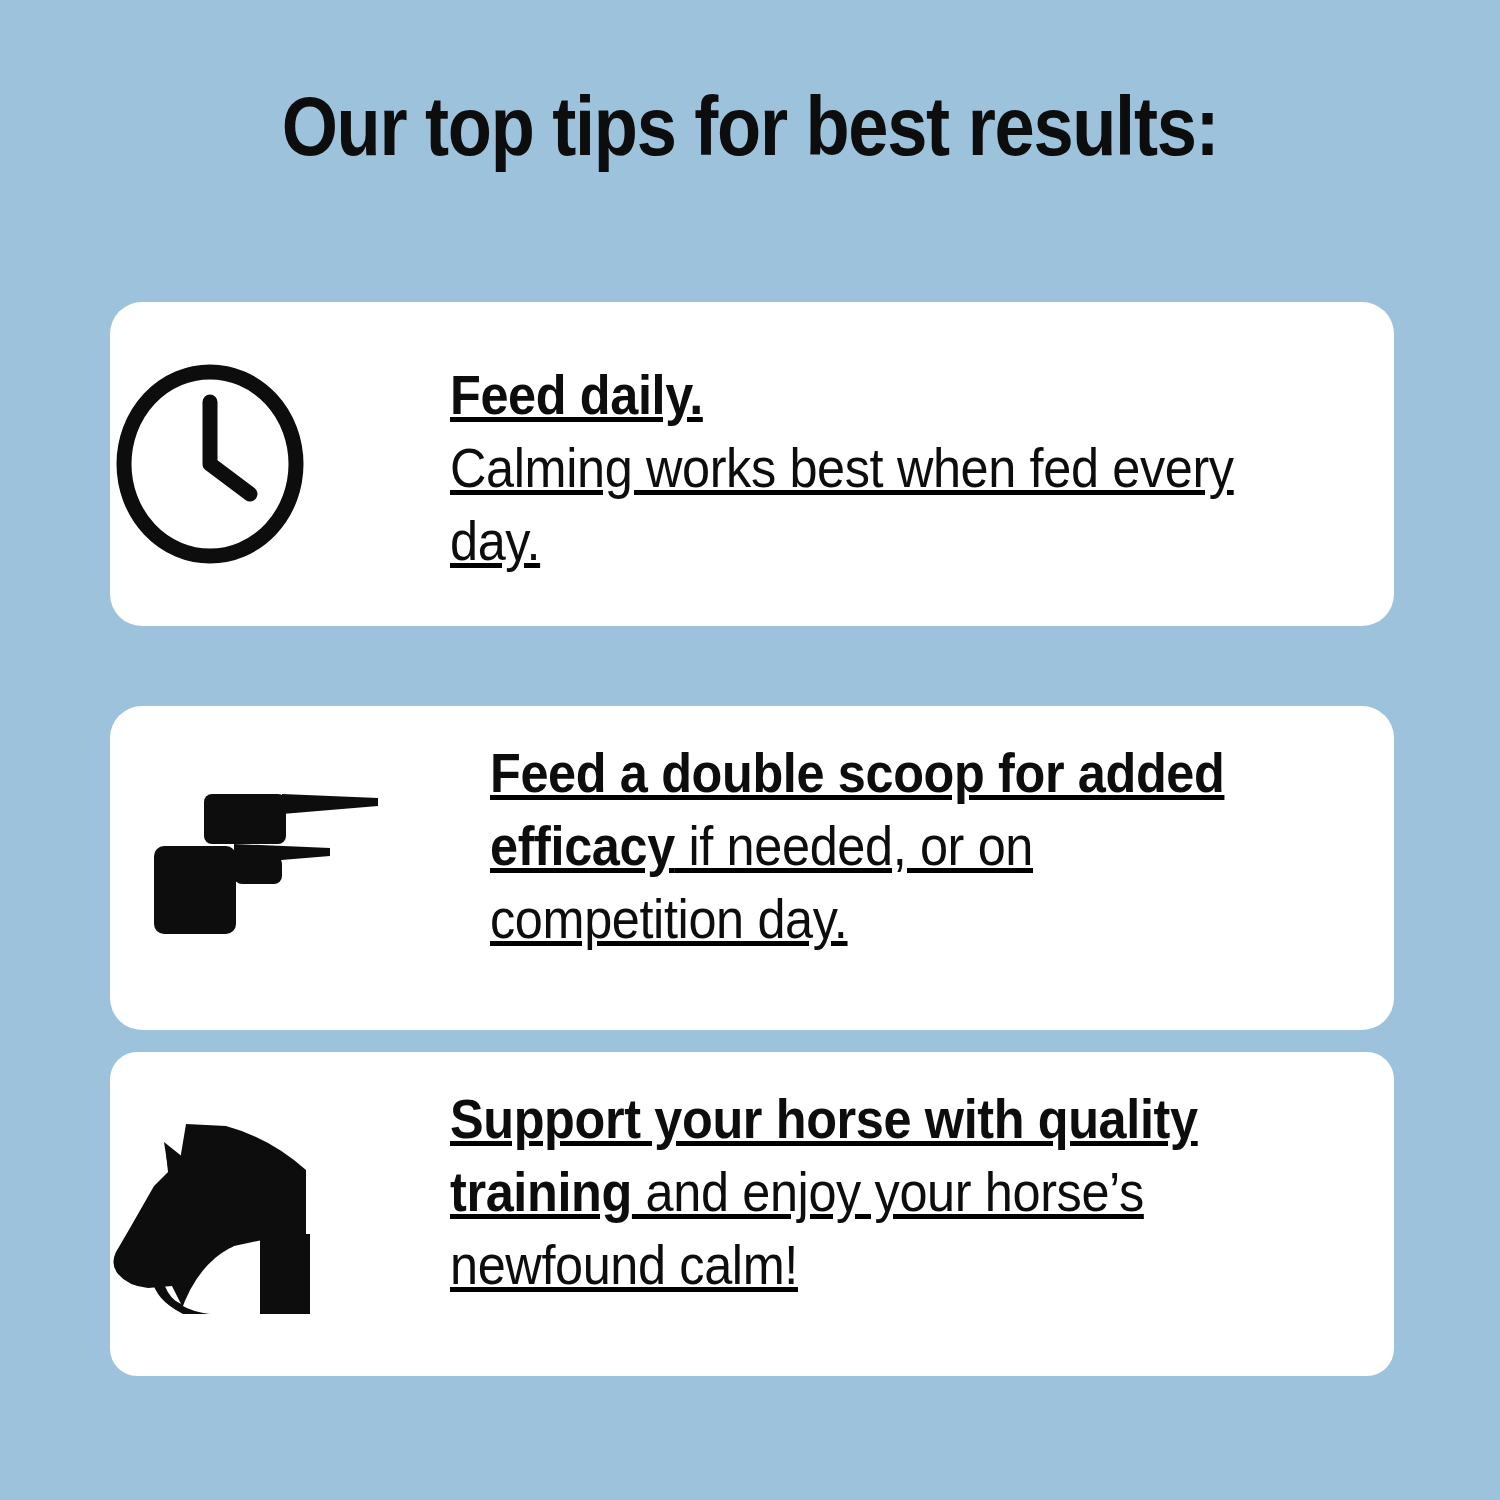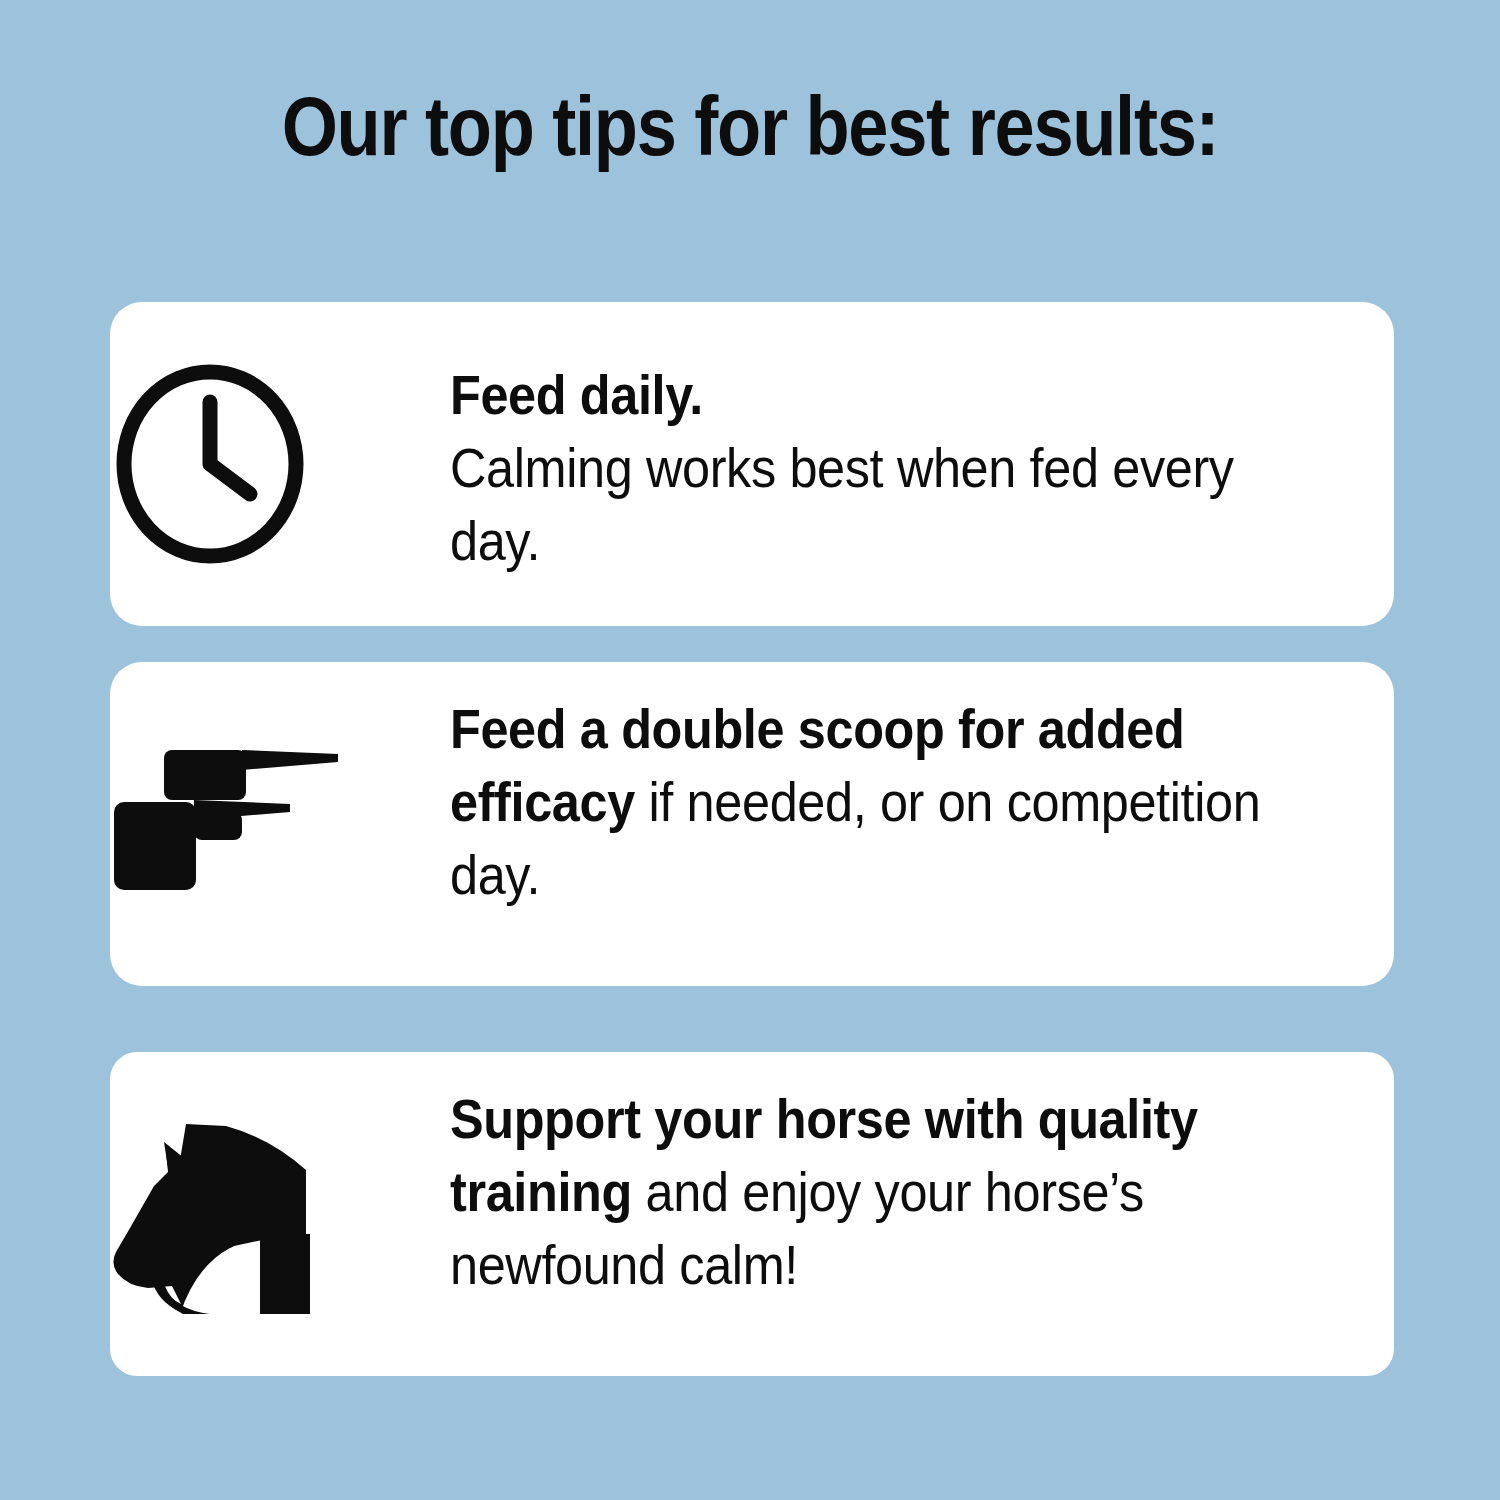--- a/index.html
+++ b/index.html
@@ -42,23 +42,24 @@
   .card {
     position: absolute;
     left: 110px;
     width: 1284px;
     background: #ffffff;
     border-radius: 32px;
     box-sizing: border-box;
     display: flex;
     align-items: flex-start;
     overflow: hidden;
+    text-decoration: underline;
   }
   #card-1 { top: 302px;  height: 324px; }
-  #card-2 { top: 662px;  height: 324px; }
+  #card-2 { top: 706px;  height: 324px; padding-left: 40px; }
   #card-3 { top: 1052px; height: 324px; border-radius: 27px; }
 
   .card-icon-wrap {
     position: relative;
     flex: 0 0 340px;
     height: 100%;
   }
   .card-icon {
     position: absolute;
     display: block;

